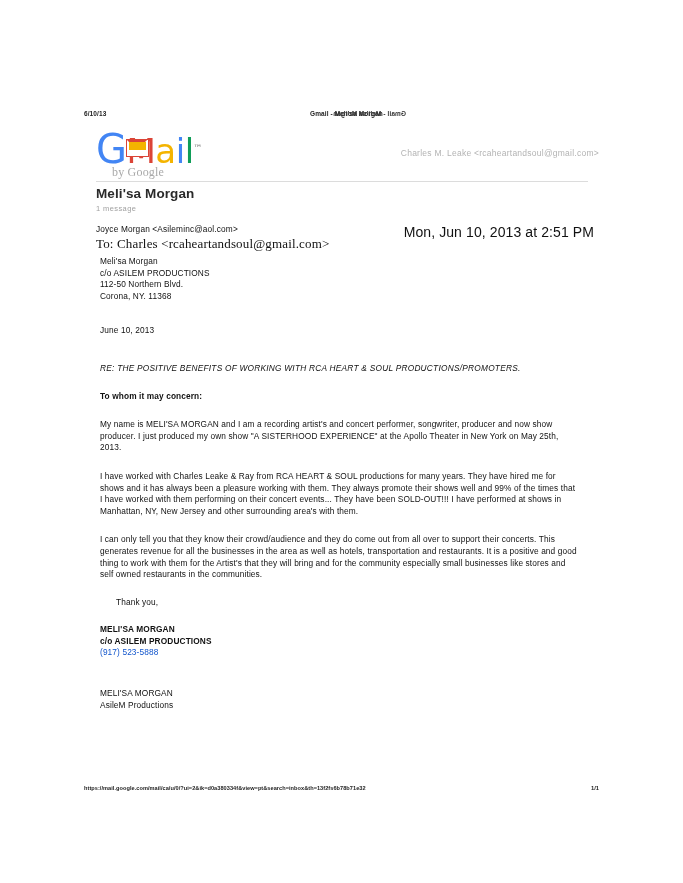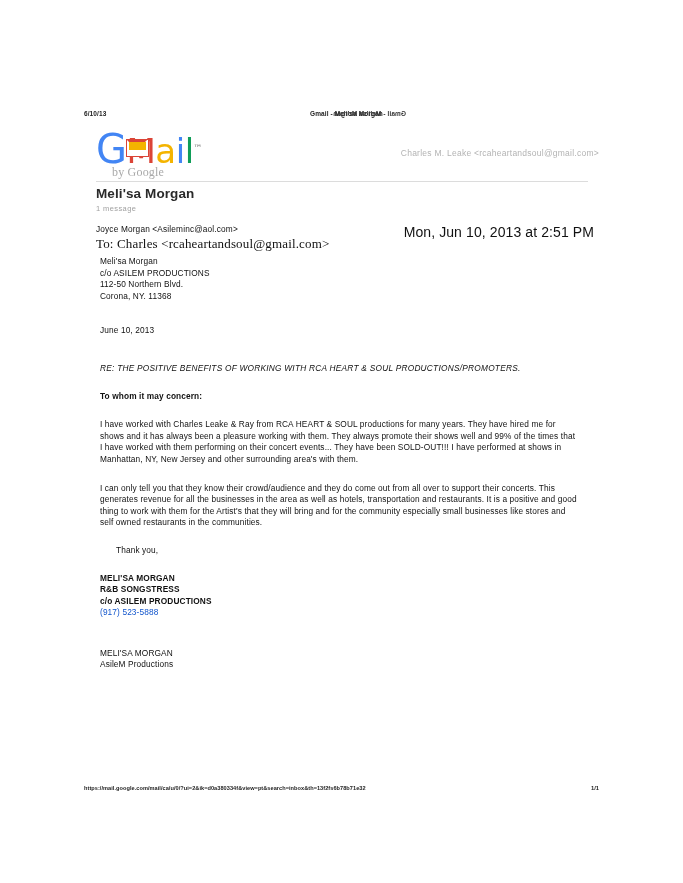--- a/index.html
+++ b/index.html
@@ -281,28 +281,28 @@
       <div class="line">112-50 Northern Blvd.</div>
       <div class="line">Corona, NY. 11368</div>
     </div>
 
     <div class="date-blk">June 10, 2013</div>
 
     <div class="re-line">RE:  THE POSITIVE BENEFITS OF WORKING WITH RCA HEART &amp; SOUL PRODUCTIONS/PROMOTERS.</div>
 
     <div class="salutation">To whom it may concern:</div>
 
+    <div class="para">My name is MELI'SA MORGAN and I am a recording artist's and concert performer, songwriter, producer and now show producer.   I just produced my own show "A SISTERHOOD EXPERIENCE" at the Apollo Theater in New York on May 25th, 2013.</div>
     <div class="para p2">I have worked with Charles Leake &amp; Ray from RCA HEART &amp; SOUL productions for many years.  They have hired me for shows and it has always been a pleasure working with them.  They always promote their shows well and 99% of the times that I have worked with them performing on their concert events... They have been SOLD-OUT!!!  I have performed at shows in Manhattan, NY, New Jersey and other surrounding area's with them.</div>
     <div class="para p2">I can only tell you that they know their crowd/audience and they  do come out from all over to support their concerts.  This generates revenue for all the businesses in the area as well as hotels, transportation and restaurants.  It is a positive and good thing to work with them for the Artist's that they will bring and for the community especially small businesses like stores and self owned restaurants in the communities.</div>
 
     <div class="thanks">Thank you,</div>
 
     <div class="sig-blk">
       <div class="line">MELI'SA MORGAN</div>
-      <div class="line">R&amp;B SONGSTRESS</div>
       <div class="line">c/o ASILEM PRODUCTIONS</div>
       <div class="line"><a class="phone-link" href="#">(917) 523-5888</a></div>
     </div>
 
     <div class="tail-blk">
       <div class="line">MELI'SA MORGAN</div>
       <div class="line">AsileM Productions</div>
     </div>
 
   </div>

